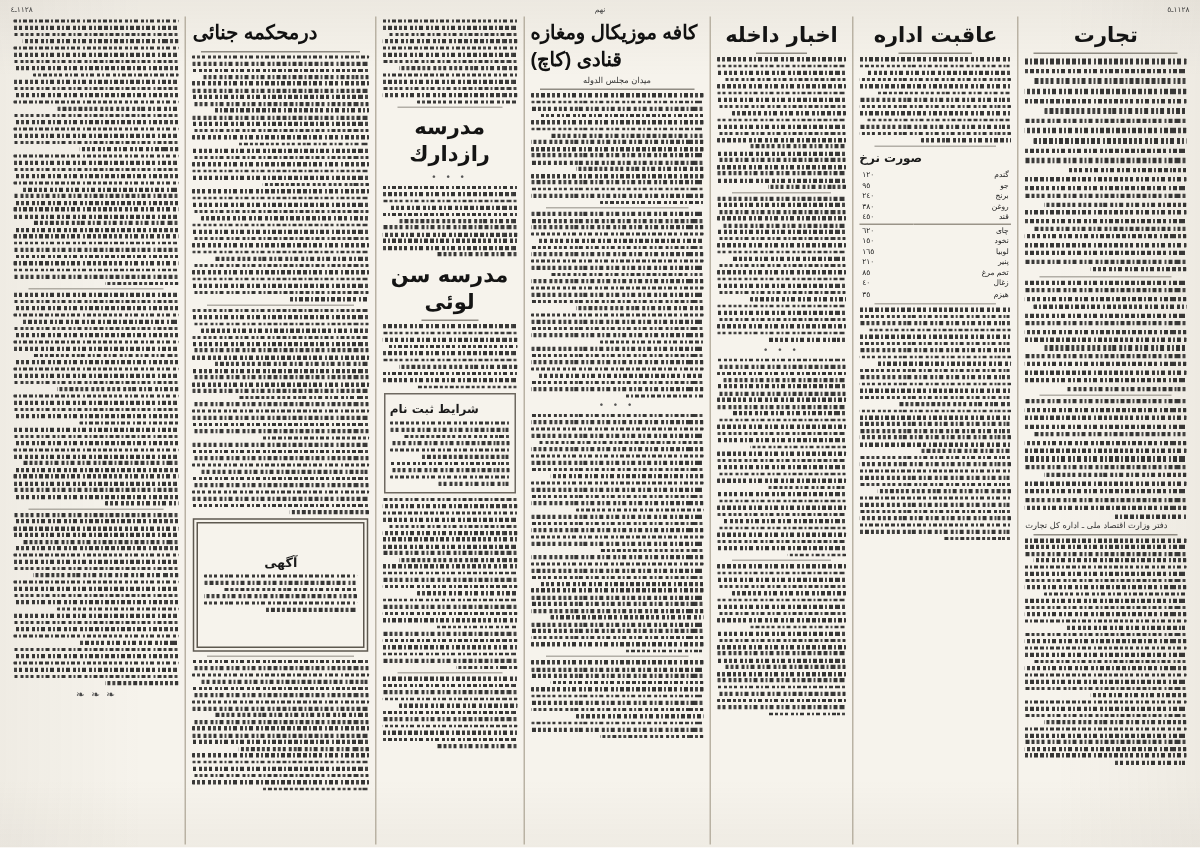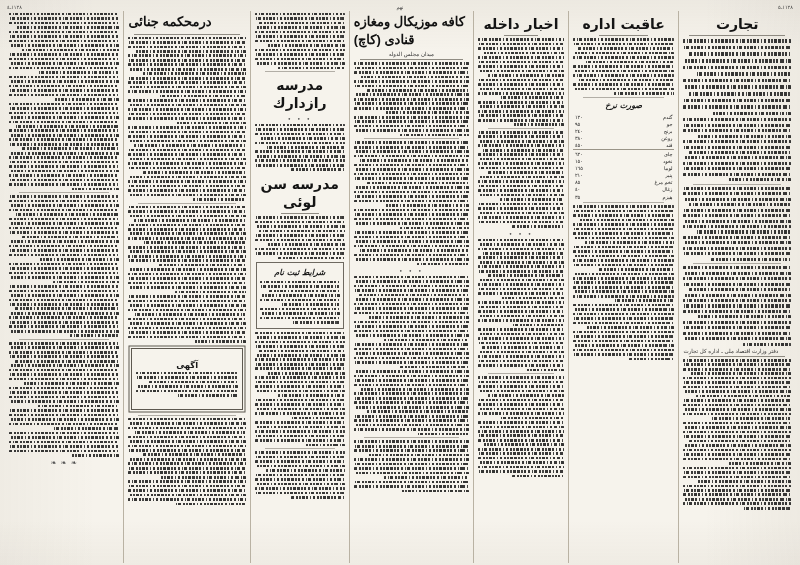--- a/index.html
+++ b/index.html
@@ -80,25 +80,24 @@
     font-weight: bold;
     font-size: 14px;
     text-align: center;
     line-height: 1.3;
     margin: 4px 0 2px 0;
     color: #141414;
   }
   .hl-small {
     font-weight: bold;
     font-size: 8px;
-    text-align: center;
+    text-align: left;
     line-height: 1.3;
     margin: 3px 0 2px 0;
     color: #1b1b1b;
-    font-style: italic;
   }
   .sub {
     font-size: 5.5px;
     text-align: center;
     margin: 1px 0 2px 0;
     color: #333;
   }
   .rule {
     height: 1px;
     background: #6e6960;
@@ -159,21 +158,21 @@
   .price-table tr.sep td { border-bottom: 1px solid #9a9488; }
 
   .boxed {
     border: 1px solid #6e6960;
     padding: 2px 3px;
     margin: 3px 1px;
   }
   .boxed-dbl {
     border: 1px solid #5d584f;
     box-shadow: 0 0 0 1.5px #f6f3ec, 0 0 0 2.5px #5d584f;
-    padding: 10px 4px;
+    padding: 21px 4px;
     margin: 5px 3px;
   }
   .ad-title {
     font-weight: bold;
     font-size: 8.5px;
     text-align: center;
     margin: 1px 0 2px 0;
   }
   .ad-title.big {
     font-size: 11px;

